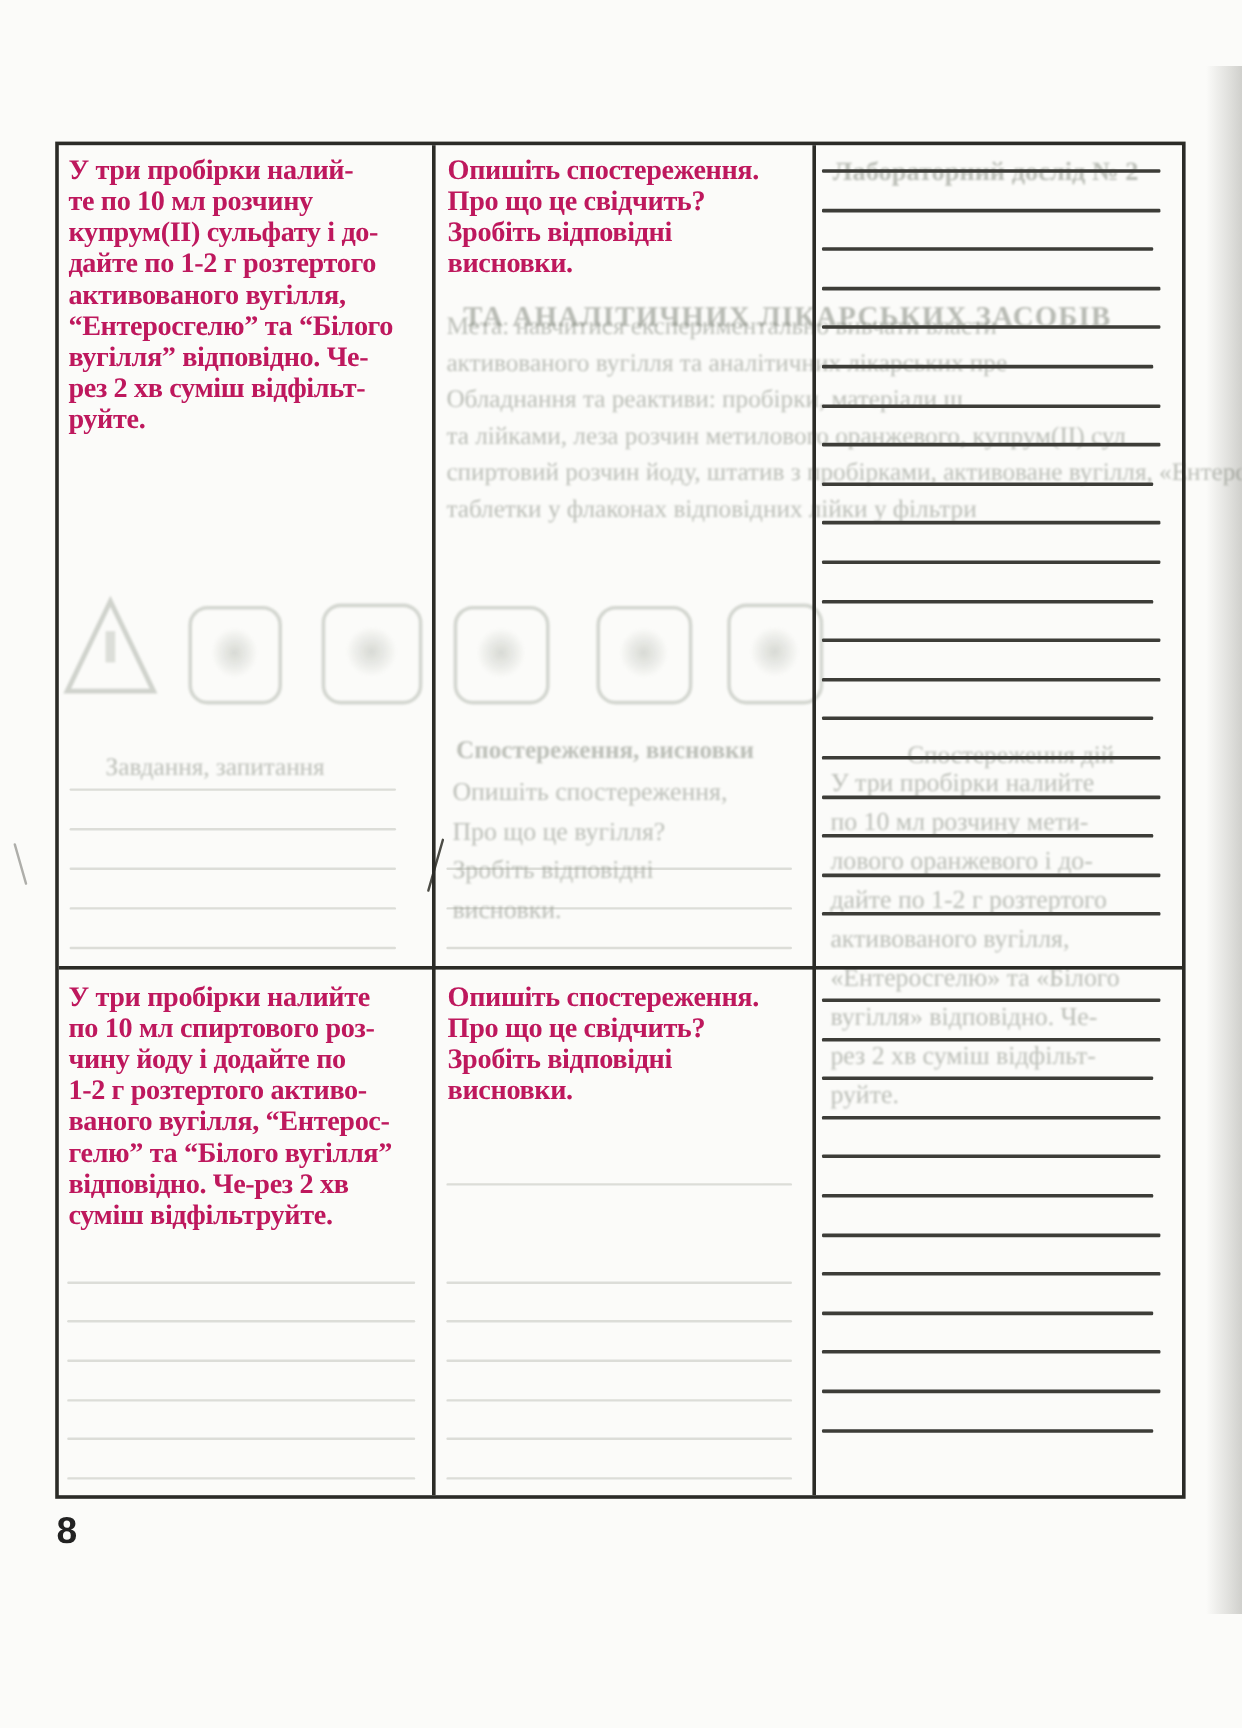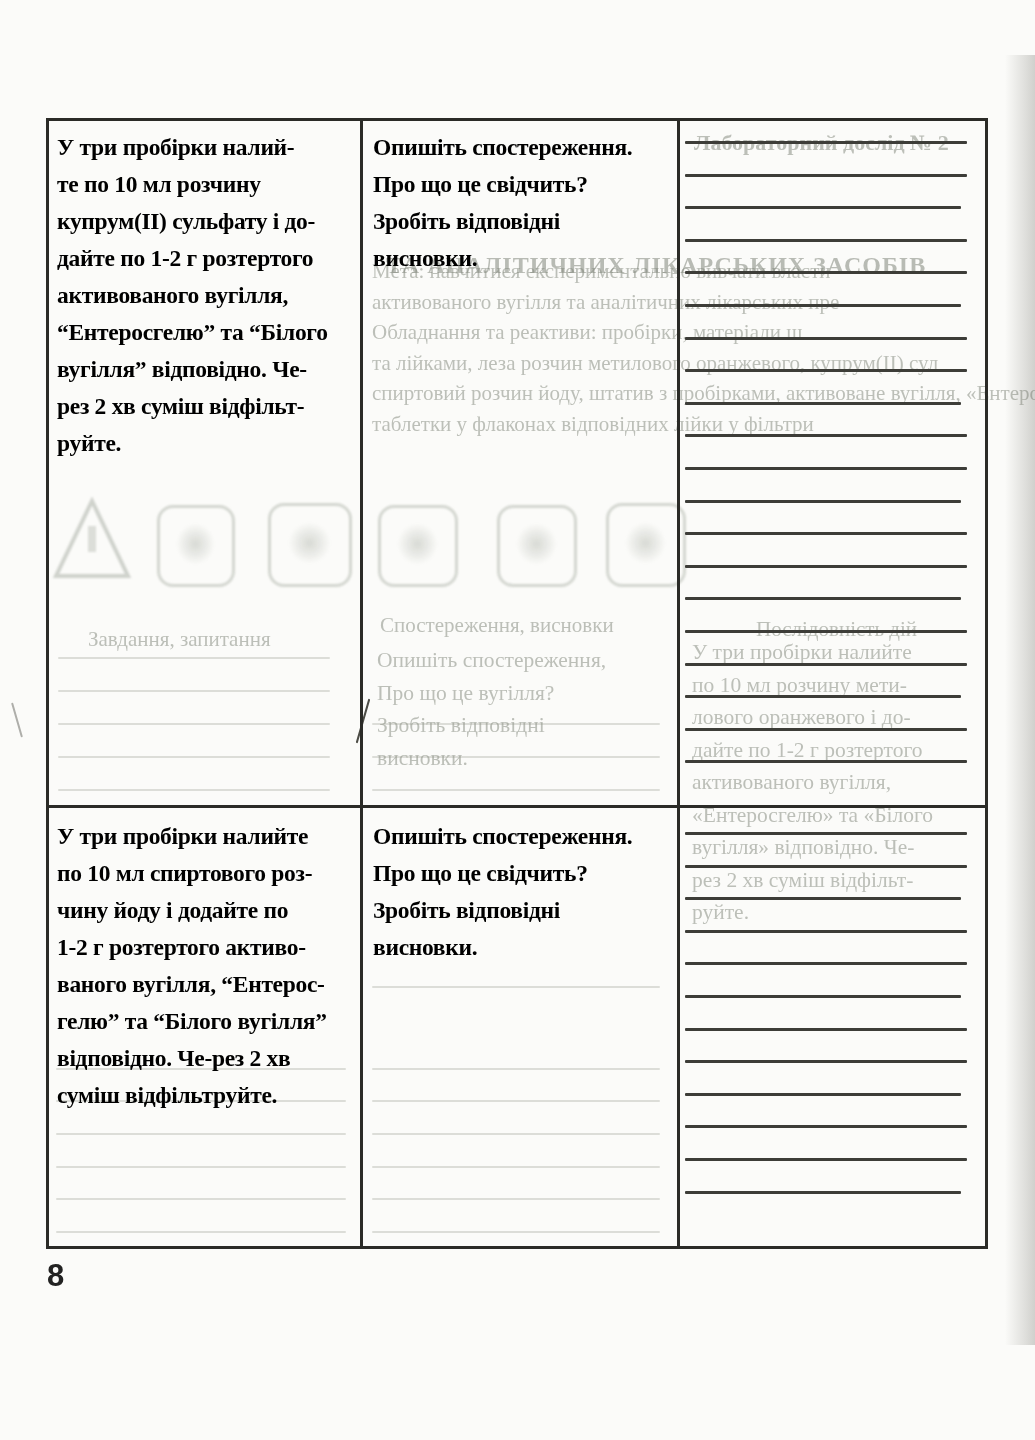--- a/index.html
+++ b/index.html
@@ -19,21 +19,21 @@
     white-space:pre-line; line-height:30.5px; font-size:21px; pointer-events:none;
   }
   .bl-lab{left:694px; top:128px; font-weight:bold; font-size:22px; width:300px; overflow:hidden; white-space:nowrap;}
   .bl-h1{left:372px; top:178px; font-weight:bold; font-size:26px; letter-spacing:1.5px; width:663px; overflow:hidden; white-space:nowrap; color:rgba(118,124,114,0.55);}
   .bl-h2{left:386px; top:214px; font-weight:bold; font-size:24px; letter-spacing:1px; white-space:nowrap; color:rgba(122,128,116,0.52);margin-top:36px;}
   .bl-intro{left:372px; top:256px; width:663px; overflow:hidden;}
   .bl-intro div{white-space:nowrap;}
   .bl-poryadok{left:332px; top:439px; font-weight:bold; font-size:23px; letter-spacing:0.5px;}
   .bl-th{font-size:21px;}
   .bl-th1{left:88px;  top:624px;}
-  .bl-th2{left:380px; top:610px;}
+  .bl-th2{left:380px; top:610px;font-weight:bold;}
   .bl-th3{left:756px; top:614px;}
   .bl-block{line-height:32.5px; font-size:21.5px;}
   .bl-task{left:377px; top:644px; width:290px;}
   .bl-proc{left:692px; top:636px; width:290px;}
   
   .fline{position:absolute; height:2px; background:rgba(150,152,140,0.30); border-radius:1px;}
   
   .gicon{position:absolute; border:3px solid rgba(148,154,142,0.38); border-radius:16px; filter:blur(1px);}
   .gicon::after{
     content:""; position:absolute; left:22%; top:20%; width:55%; height:55%;
@@ -42,22 +42,22 @@
   .gtri{position:absolute; filter:blur(1px);}
   
   .wtable{
     position:absolute; left:46px; top:118px; width:942px; height:1131px;
     border:3px solid #2b2b27; box-sizing:border-box;
   }
   .vdiv{position:absolute; top:0; width:3px; height:100%; background:#2b2b27;}
   .vdiv1{left:311px;} .vdiv2{left:628px;}
   .hdiv{position:absolute; left:0; top:684px; width:100%; height:3px; background:#2b2b27;}
   .cell-text{
-    position:absolute; font-weight:bold; font-size:23.5px; line-height:37px;
-    letter-spacing:-0.3px; color:#000000; white-space:pre-line;
+    position:absolute; font-weight:bold; font-size:23.5px; line-height:26px;
+    letter-spacing:-0.3px; color:#be185d; white-space:pre-line;
   }
   .r1c1{left:8px;  top:8px;   width:302px;}
   .r1c2{left:324px;top:8px;   width:300px;}
   .r2c1{left:8px;  top:697px; width:306px;}
   .r2c2{left:324px;top:697px; width:300px;}
   .lines-box{position:absolute; left:630px; width:306px;}
   .lb1{top:0; height:684px;} .lb2{top:687px; height:438px;}
   .wline{position:absolute; left:6px; width:282px; height:3px; background:#3d3d38; border-radius:1px;}
   
   .slash{position:absolute; width:2px; background:#4c4c46; border-radius:1px;}
@@ -72,21 +72,21 @@
 </head>
 <body>
 
 <div class="page">
 
   <div class="bleed bl-lab">Лабораторний дослід № 2</div>
   <div class="bleed bl-h2">ТА АНАЛІТИЧНИХ ЛІКАРСЬКИХ ЗАСОБІВ</div>
   <div class="bleed bl-intro" id="bl-intro"><div>Мета: навчитися експериментально вивчати власти</div><div>активованого вугілля та аналітичних лікарських пре</div><div>Обладнання та реактиви: пробірки, матеріали ш</div><div>та лійками, леза розчин метилового оранжевого, купрум(ІІ) сул</div><div>спиртовий розчин йоду, штатив з пробірками, активоване вугілля, «Ентеросгель»</div><div>таблетки у флаконах відповідних лійки у фільтри</div></div>
   <div class="bleed bl-th bl-th1">Завдання, запитання</div>
   <div class="bleed bl-th bl-th2">Спостереження, висновки</div>
-  <div class="bleed bl-th bl-th3">Послідовність дій</div>
+  <div class="bleed bl-th bl-th3">Спостереження дій</div>
   <div class="bleed bl-block bl-task">Опишіть спостереження,
 Про що це вугілля?
 Зробіть відповідні
 висновки.</div>
   <div class="bleed bl-block bl-proc">У три пробірки налийте
 по 10 мл розчину мети-
 лового оранжевого і до-
 дайте по 1-2 г розтертого
 активованого вугілля,
 «Ентеросгелю» та «Білого

